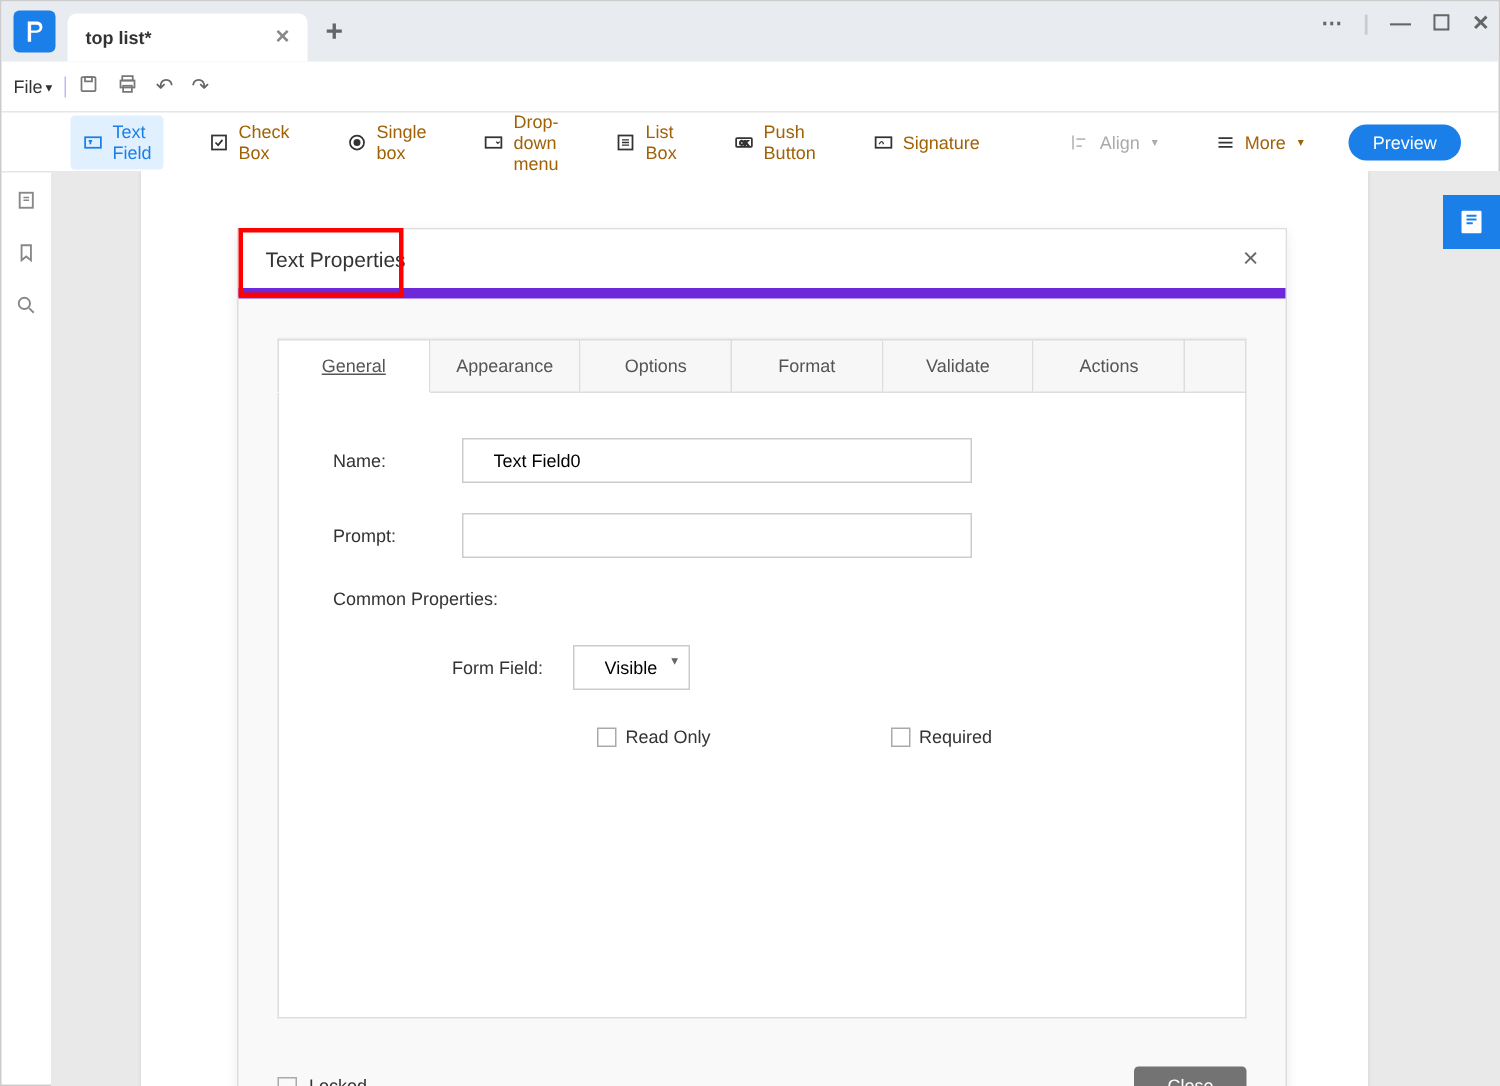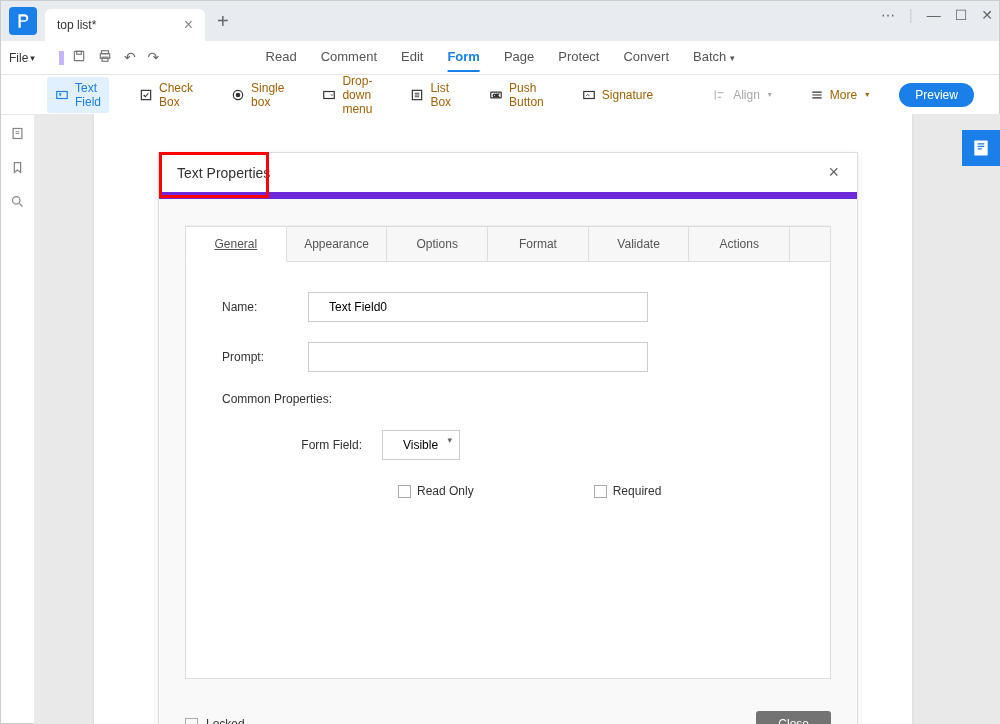--- a/index.html
+++ b/index.html
@@ -1,30 +1,30 @@
 <!DOCTYPE html>
 <html><head>
 <meta charset="utf-8">
 <style>
 * { box-sizing: border-box; margin: 0; padding: 0; font-family: -apple-system, "Segoe UI", Arial, sans-serif; }
 body { width: 1000px; height: 724px; background: #fff; overflow: hidden; border: 1px solid #ccc; }
 
 
-.titlebar { height: 40px; background: #e8ebef; display: flex; align-items: center; position: relative; }
+.titlebar { height: 40px; background: #e8ebef; display: flex; align-items: center; position: relative; font-weight: bold; }
 .app-icon { width: 28px; height: 28px; margin: 0 8px; background: #1a7fe8; border-radius: 4px; display: flex; align-items: center; justify-content: center; color: #fff; font-weight: bold; font-size: 18px; }
 .tab { background: #fff; height: 32px; margin-top: 8px; border-radius: 6px 6px 0 0; display: flex; align-items: center; padding: 0 12px; min-width: 160px; position: relative; }
 .tab-title { font-size: 12px; color: #333; flex: 1; }
 .tab-close { color: #888; font-size: 16px; cursor: pointer; }
 .new-tab { margin-left: 12px; color: #666; font-size: 20px; cursor: pointer; }
 .window-controls { position: absolute; right: 6px; top: 6px; display: flex; gap: 14px; align-items: center; color: #666; }
 .window-controls span { font-size: 14px; cursor: pointer; }
 
 
 .menubar { height: 34px; display: flex; align-items: center; border-bottom: 1px solid #e5e5e5; padding: 0 8px; position: relative; }
-.file-menu { font-size: 12px; color: #333; display: flex; align-items: center; gap: 2px; padding-right: 24px; border-right: 5px solid #c4b5fd; margin-right: 8px; cursor: pointer; }
+.file-menu { font-size: 12px; color: #333; display: flex; align-items: center; gap: 2px; padding-right: 8px; border-right: 1px solid #c4b5fd; margin-right: 8px; cursor: pointer; }
 .qat { display: flex; gap: 12px; color: #666; }
 .qat span { cursor: pointer; font-size: 14px; }
 .main-tabs { position: absolute; left: 50%; transform: translateX(-50%); display: flex; gap: 24px; }
 .main-tab { font-size: 13px; color: #555; cursor: pointer; padding: 6px 0; }
 .main-tab.active { color: #1a7fe8; font-weight: 600; border-bottom: 2px solid #1a7fe8; }
 
 
 .form-toolbar { height: 40px; display: flex; align-items: center; padding: 0 46px; gap: 22px; border-bottom: 1px solid #e5e5e5; }
 .fbtn { display: flex; align-items: center; gap: 6px; font-size: 12px; color: #a16207; cursor: pointer; padding: 4px 8px; border-radius: 3px; }
 .fbtn.active { background: #e1f0ff; color: #1a7fe8; }
@@ -107,30 +107,20 @@
           <rect x="8" y="4" width="8" height="5"></rect>
         </svg></span>
     <span><svg width="14" height="14" viewBox="0 0 24 24" fill="none" stroke="#777" stroke-width="2">
           <rect x="6" y="3" width="12" height="5"></rect>
           <rect x="4" y="8" width="16" height="8"></rect>
           <rect x="7" y="14" width="10" height="7"></rect>
         </svg></span>
     <span>↶</span>
     <span>↷</span>
   </div>
-  <div class="main-tabs">
-    <div class="main-tab">Read</div>
-    <div class="main-tab">Comment</div>
-    <div class="main-tab">Edit</div>
-    <div class="main-tab active">Form</div>
-    <div class="main-tab">Page</div>
-    <div class="main-tab">Protect</div>
-    <div class="main-tab">Convert</div>
-    <div class="main-tab"><span>Batch</span> <span style="font-size:9px">▾</span></div>
-  </div>
 </div>
 
 <div class="form-toolbar">
   <div class="fbtn active">
     <span class="ficon">
         <svg width="14" height="14" viewBox="0 0 24 24" fill="none" stroke="#1a7fe8" stroke-width="2">
           <rect x="3" y="6" width="18" height="12"></rect>
           <path d="M9 10v4M7 10h4"></path>
         </svg>
       </span>

